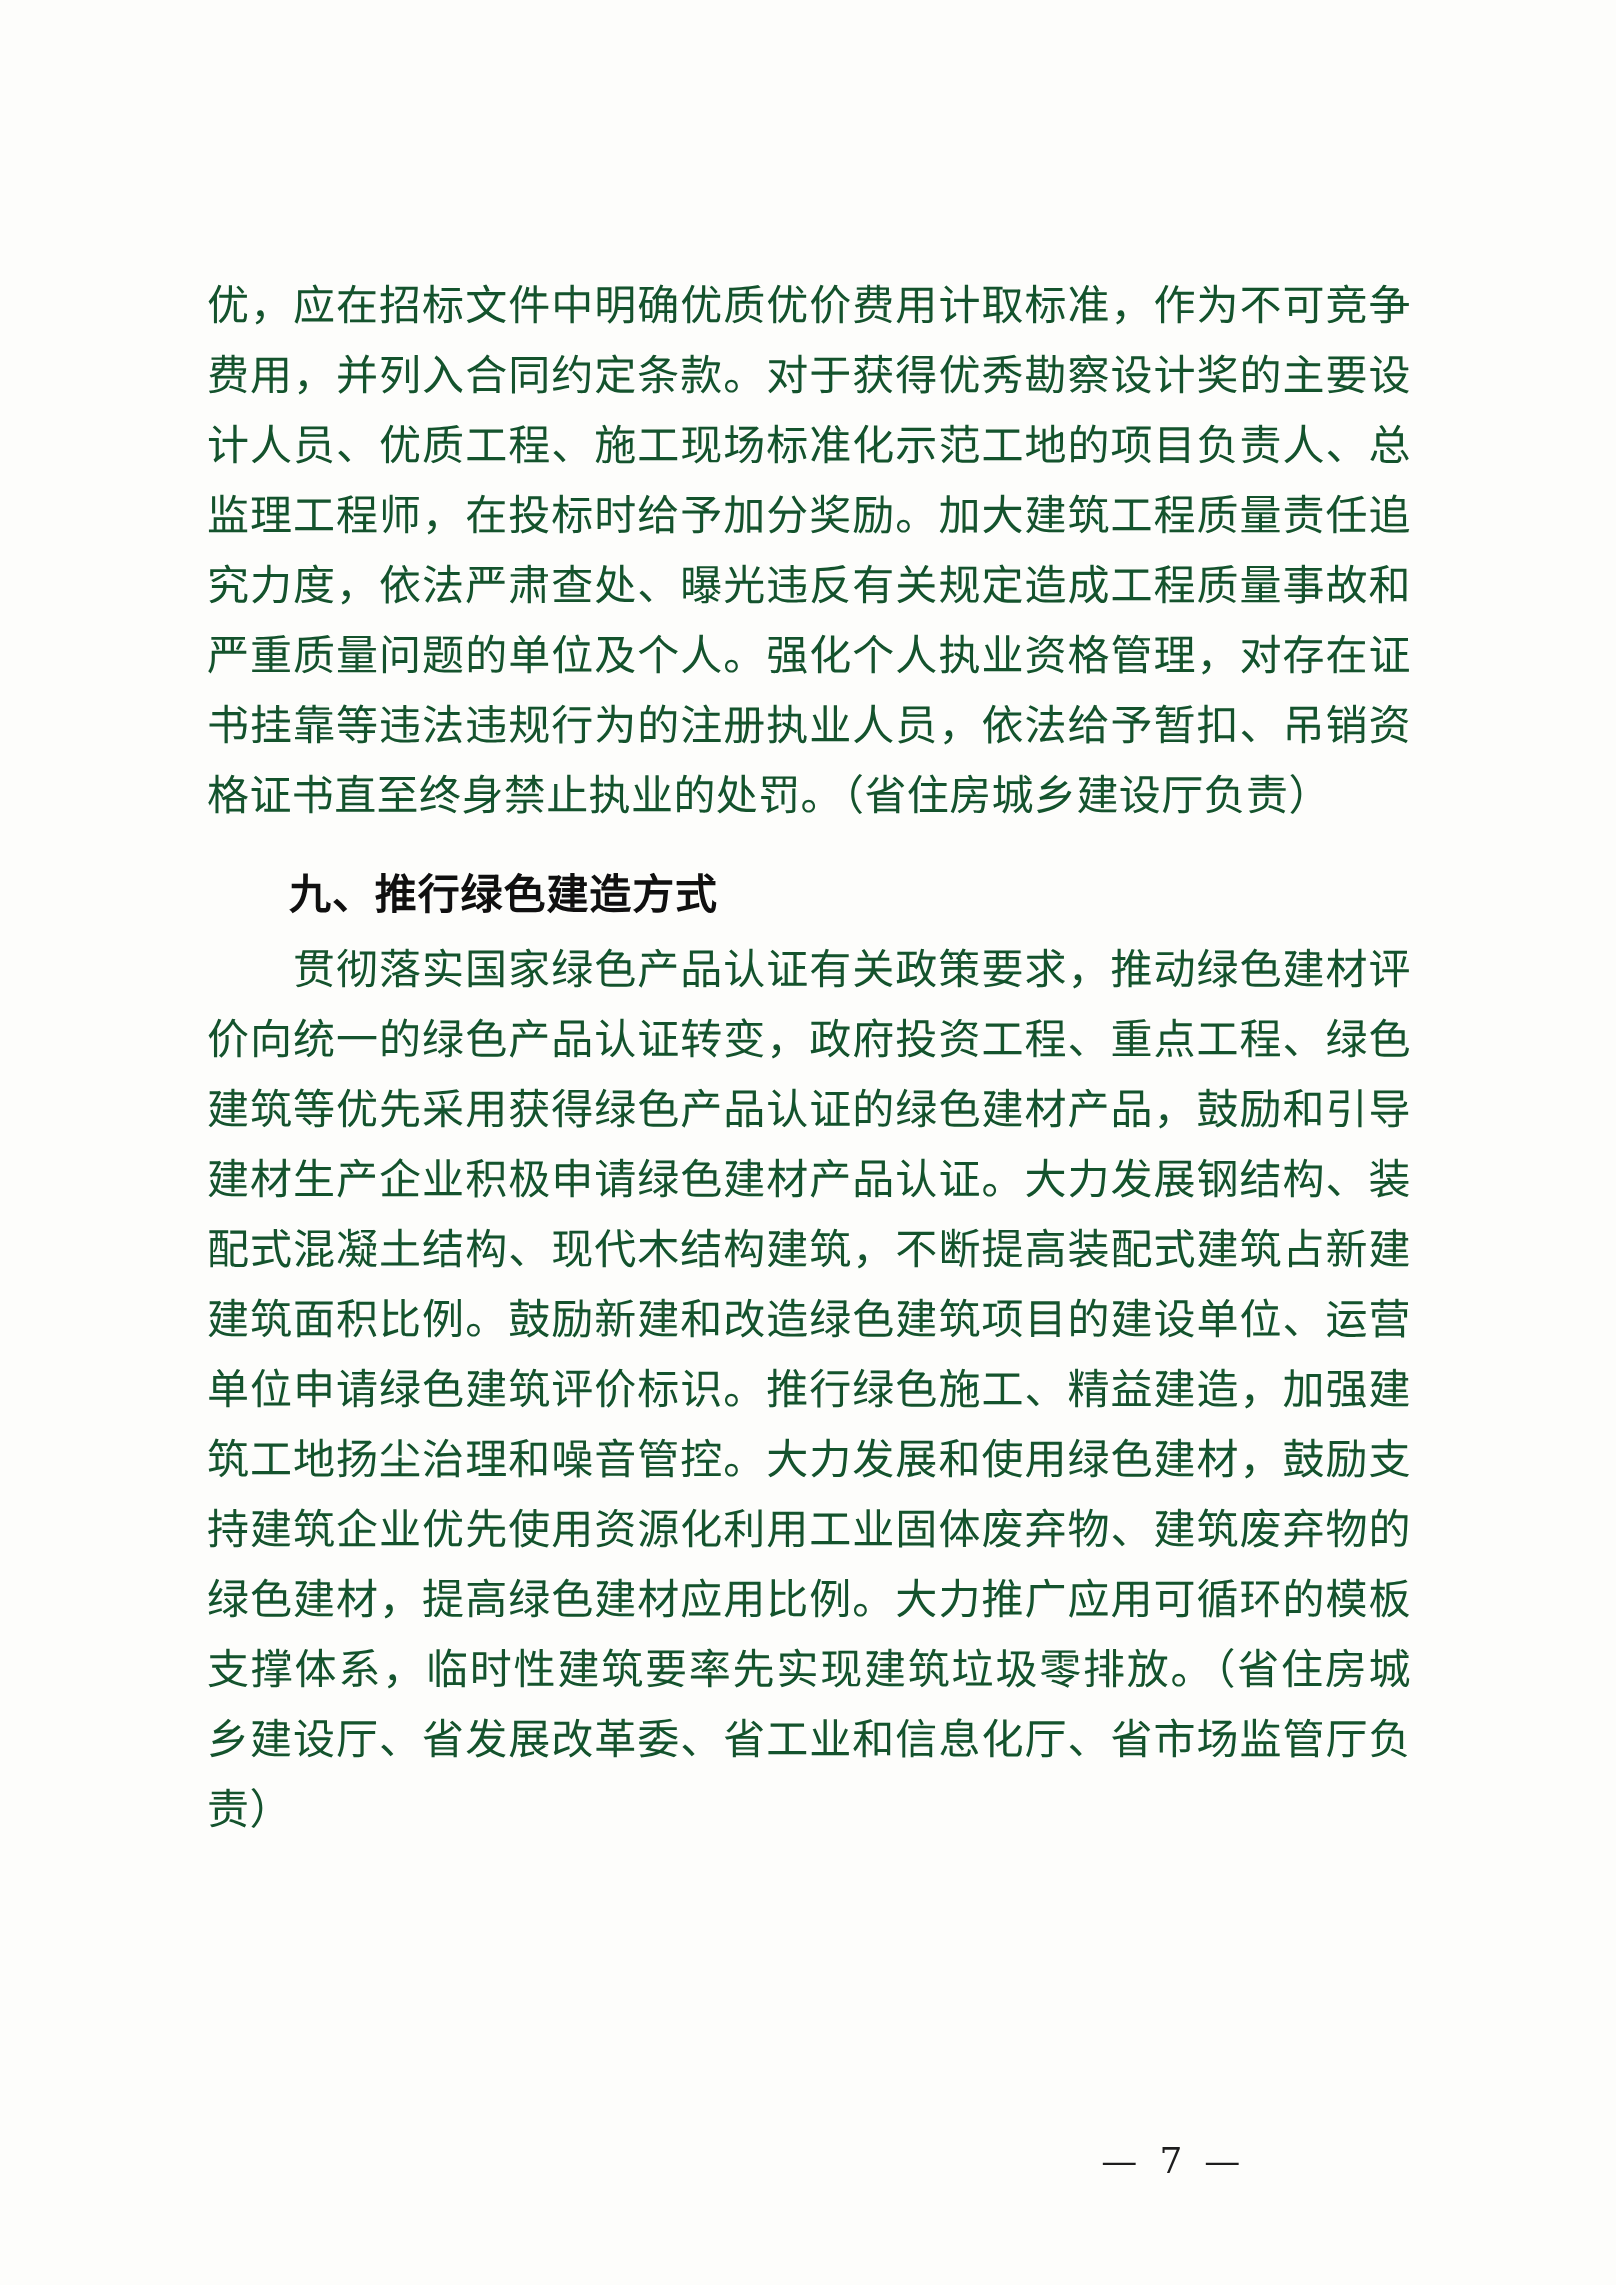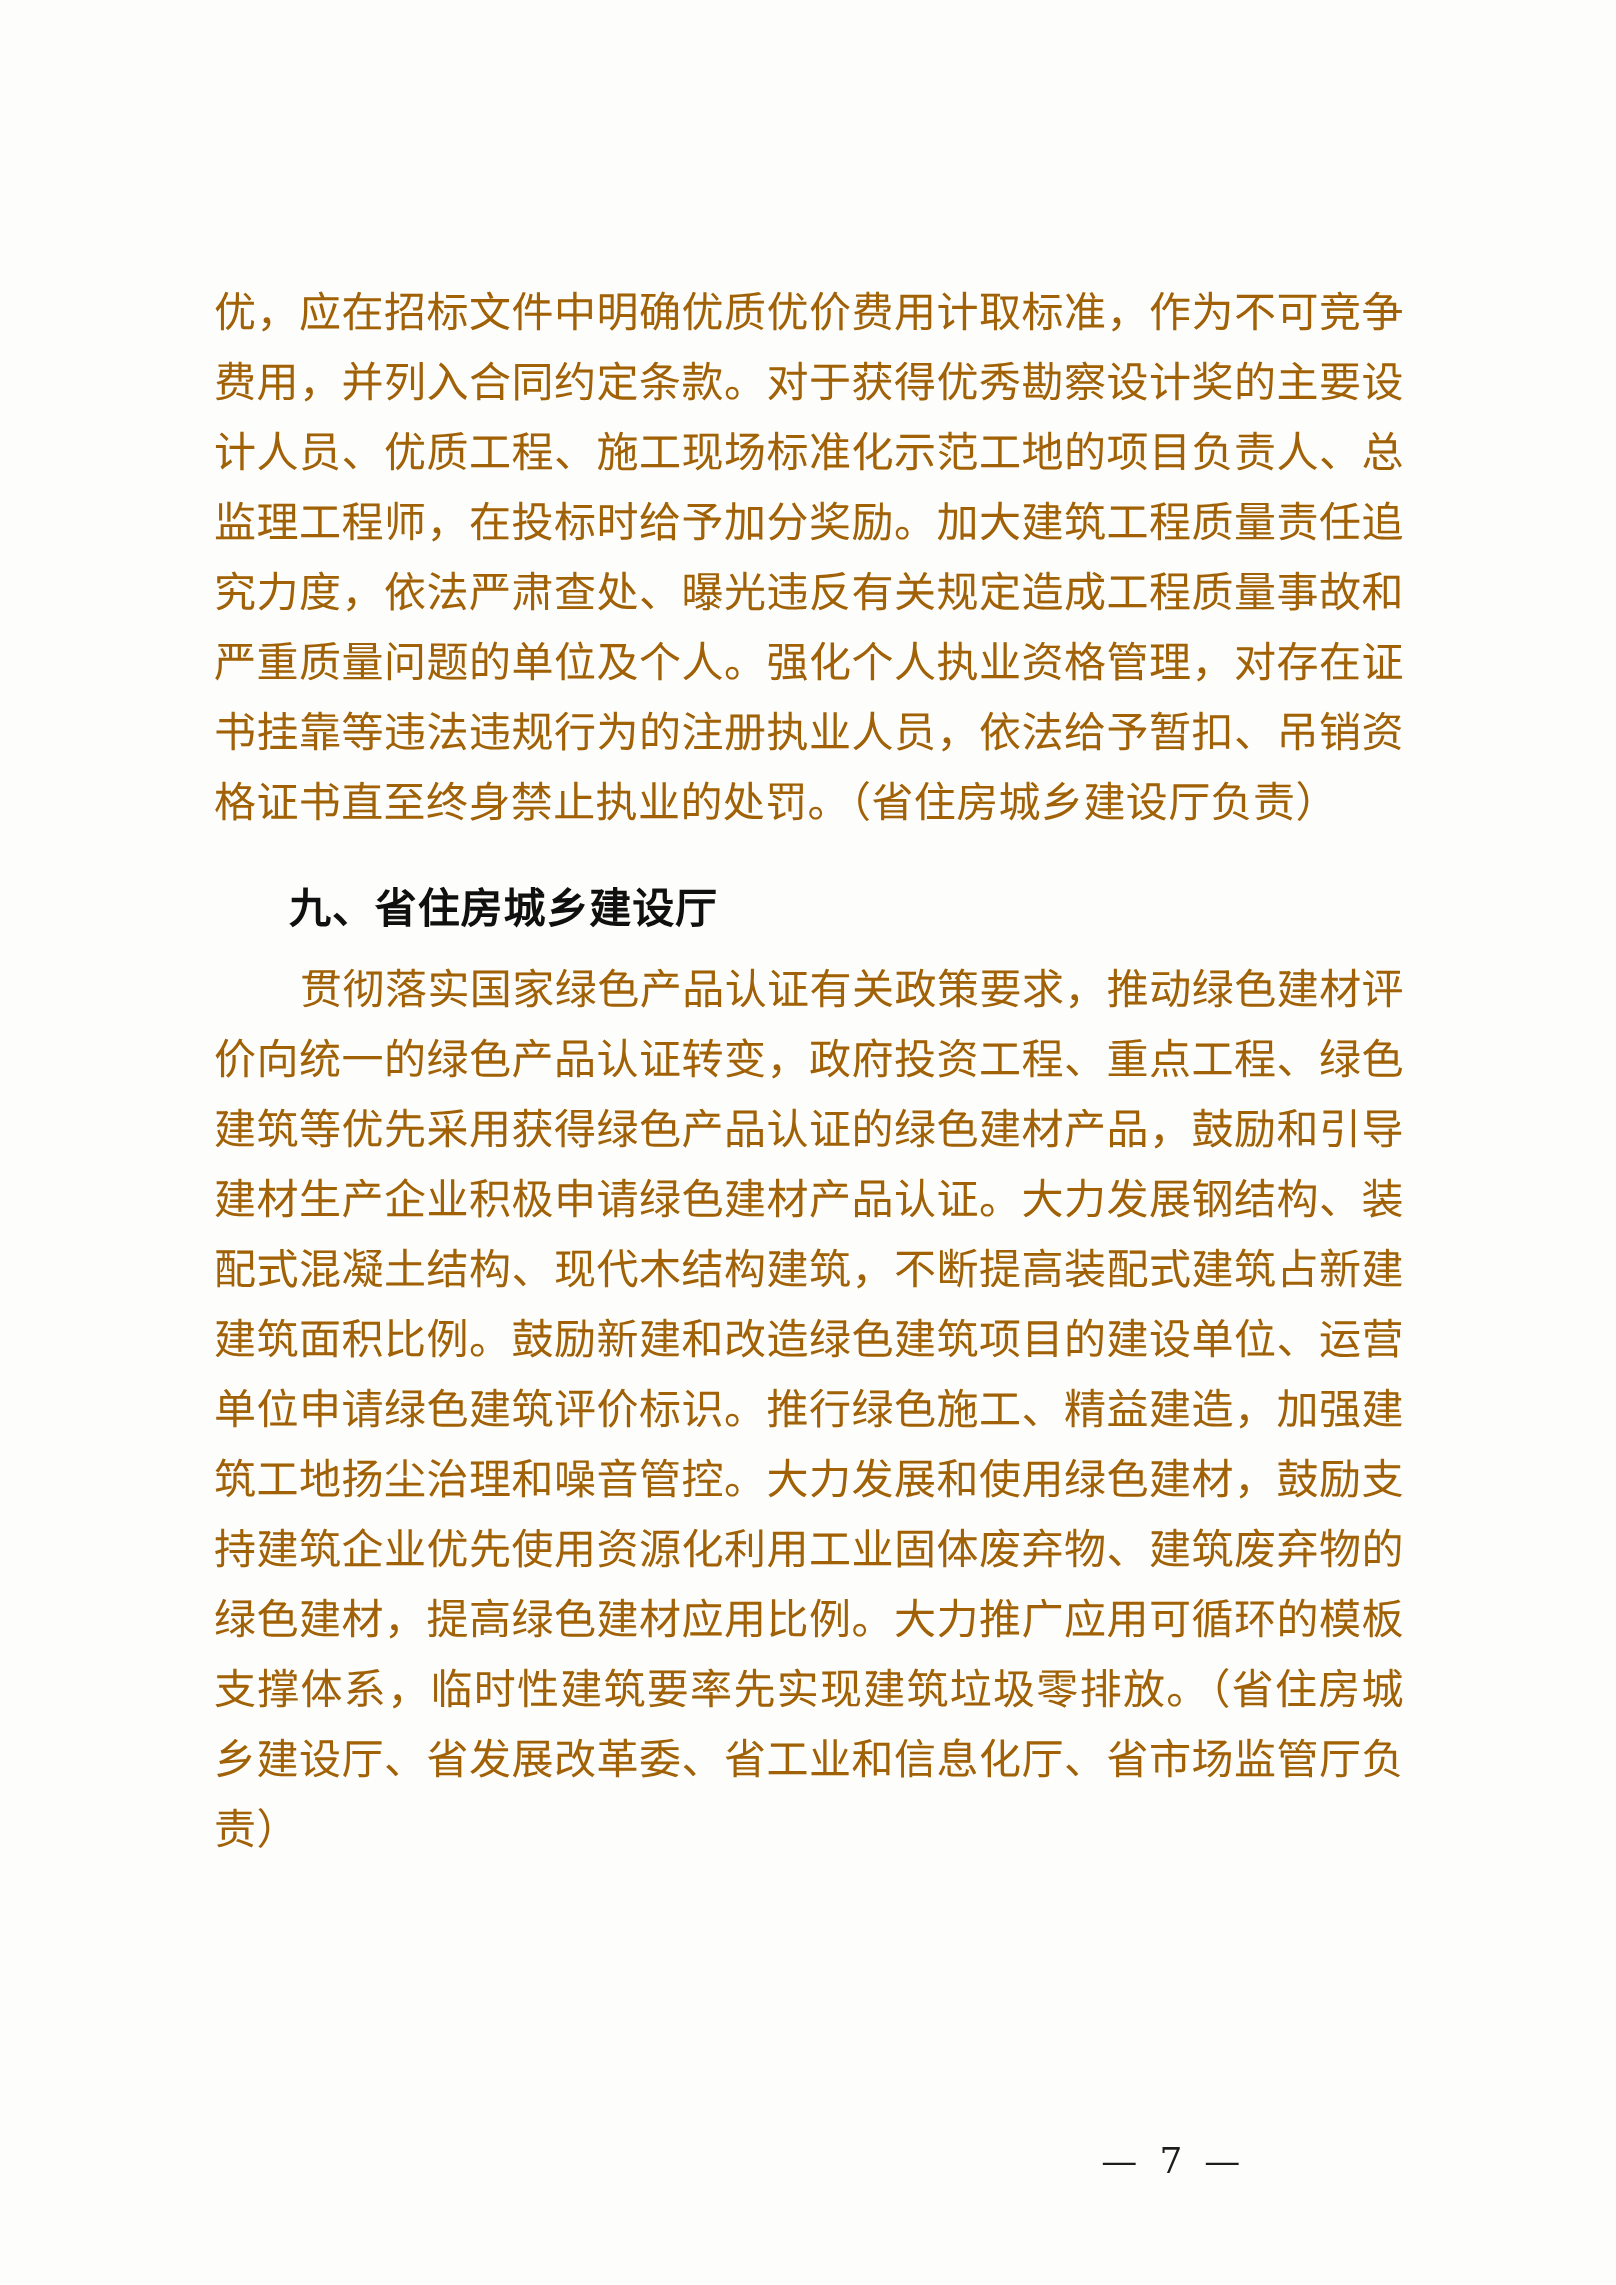--- a/index.html
+++ b/index.html
@@ -26,22 +26,22 @@
     left: 203px;
     top: 267px;
     width: 1212px;
   }
   .para {
     font-size: 42px;
     line-height: 70px;
     letter-spacing: 0.4px;
     text-align: justify;
     text-justify: inter-ideograph;
-    color: #a16207;
-    margin: 11px;
+    color: #14532d;
+    margin: 4px;
     font-family: Liberation Serif, serif;
   }
   .para.indent {
     text-indent: 86px;
   }
   .heading {
     font-size: 42px;
     line-height: 70px;
     font-weight: bold;
     color: #101010;
@@ -69,21 +69,21 @@
 </head>
 <body>
 
 <div class="page">
   <div class="page-inner">
 
     <p class="para">优，应在招标文件中明确优质优价费用计取标准，作为不可竞争费用，并列入合同约定条款。对于获得优秀勘察设计奖的主要设计人员、优质工程、施工现场标准化示范工地的项目负责人、总监理工程师，在投标时给予加分奖励。加大建筑工程质量责任追究力度，依法严肃查处、曝光违反有关规定造成工程质量事故和严重质量问题的单位及个人。强化个人执业资格管理，对存在证书挂靠等违法违规行为的注册执业人员，依法给予暂扣、吊销资格证书直至终身禁止执业的处罚。（省住房城乡建设厅负责）</p>
 
     <div class="section-gap"></div>
 
-    <h2 class="heading">九、省住房城乡建设厅</h2>
+    <h2 class="heading">九、推行绿色建造方式</h2>
 
     <p class="para indent">贯彻落实国家绿色产品认证有关政策要求，推动绿色建材评价向统一的绿色产品认证转变，政府投资工程、重点工程、绿色建筑等优先采用获得绿色产品认证的绿色建材产品，鼓励和引导建材生产企业积极申请绿色建材产品认证。大力发展钢结构、装配式混凝土结构、现代木结构建筑，不断提高装配式建筑占新建建筑面积比例。鼓励新建和改造绿色建筑项目的建设单位、运营单位申请绿色建筑评价标识。推行绿色施工、精益建造，加强建筑工地扬尘治理和噪音管控。大力发展和使用绿色建材，鼓励支持建筑企业优先使用资源化利用工业固体废弃物、建筑废弃物的绿色建材，提高绿色建材应用比例。大力推广应用可循环的模板支撑体系，临时性建筑要率先实现建筑垃圾零排放。（省住房城乡建设厅、省发展改革委、省工业和信息化厅、省市场监管厅负责）</p>
 
   </div>
 
   <div class="footer">— 7 —</div>
 </div>
 
 
 </body></html>

